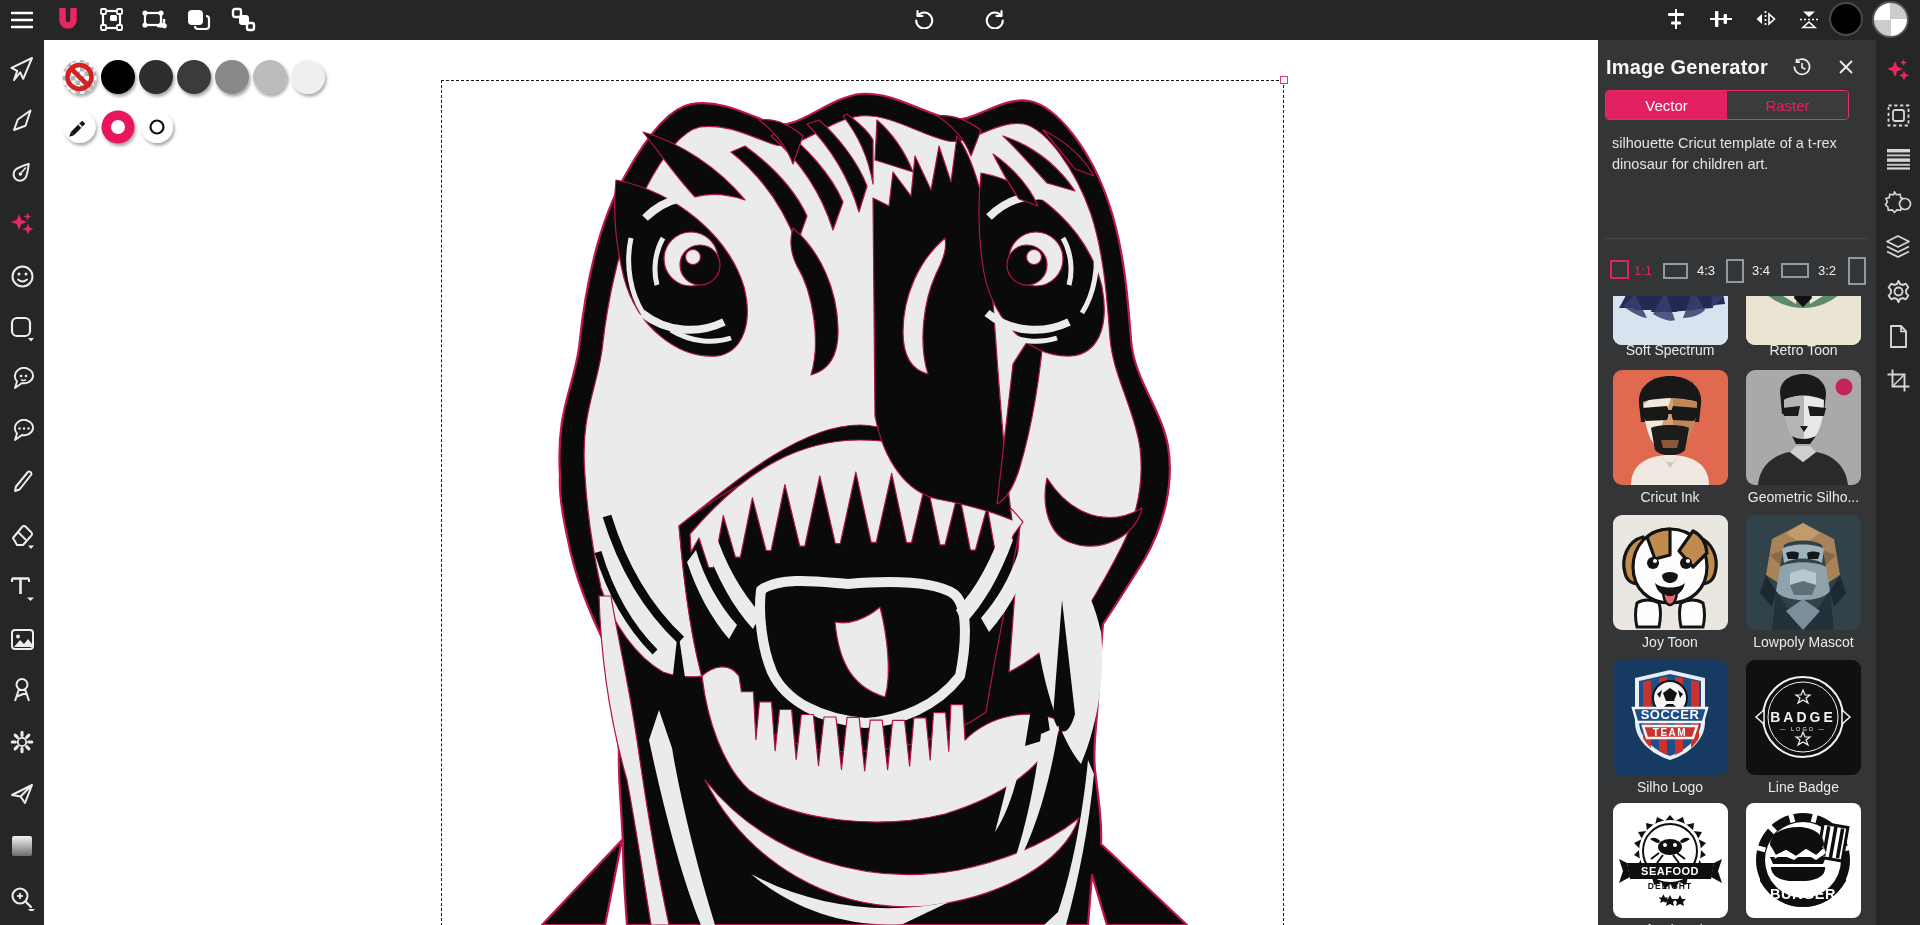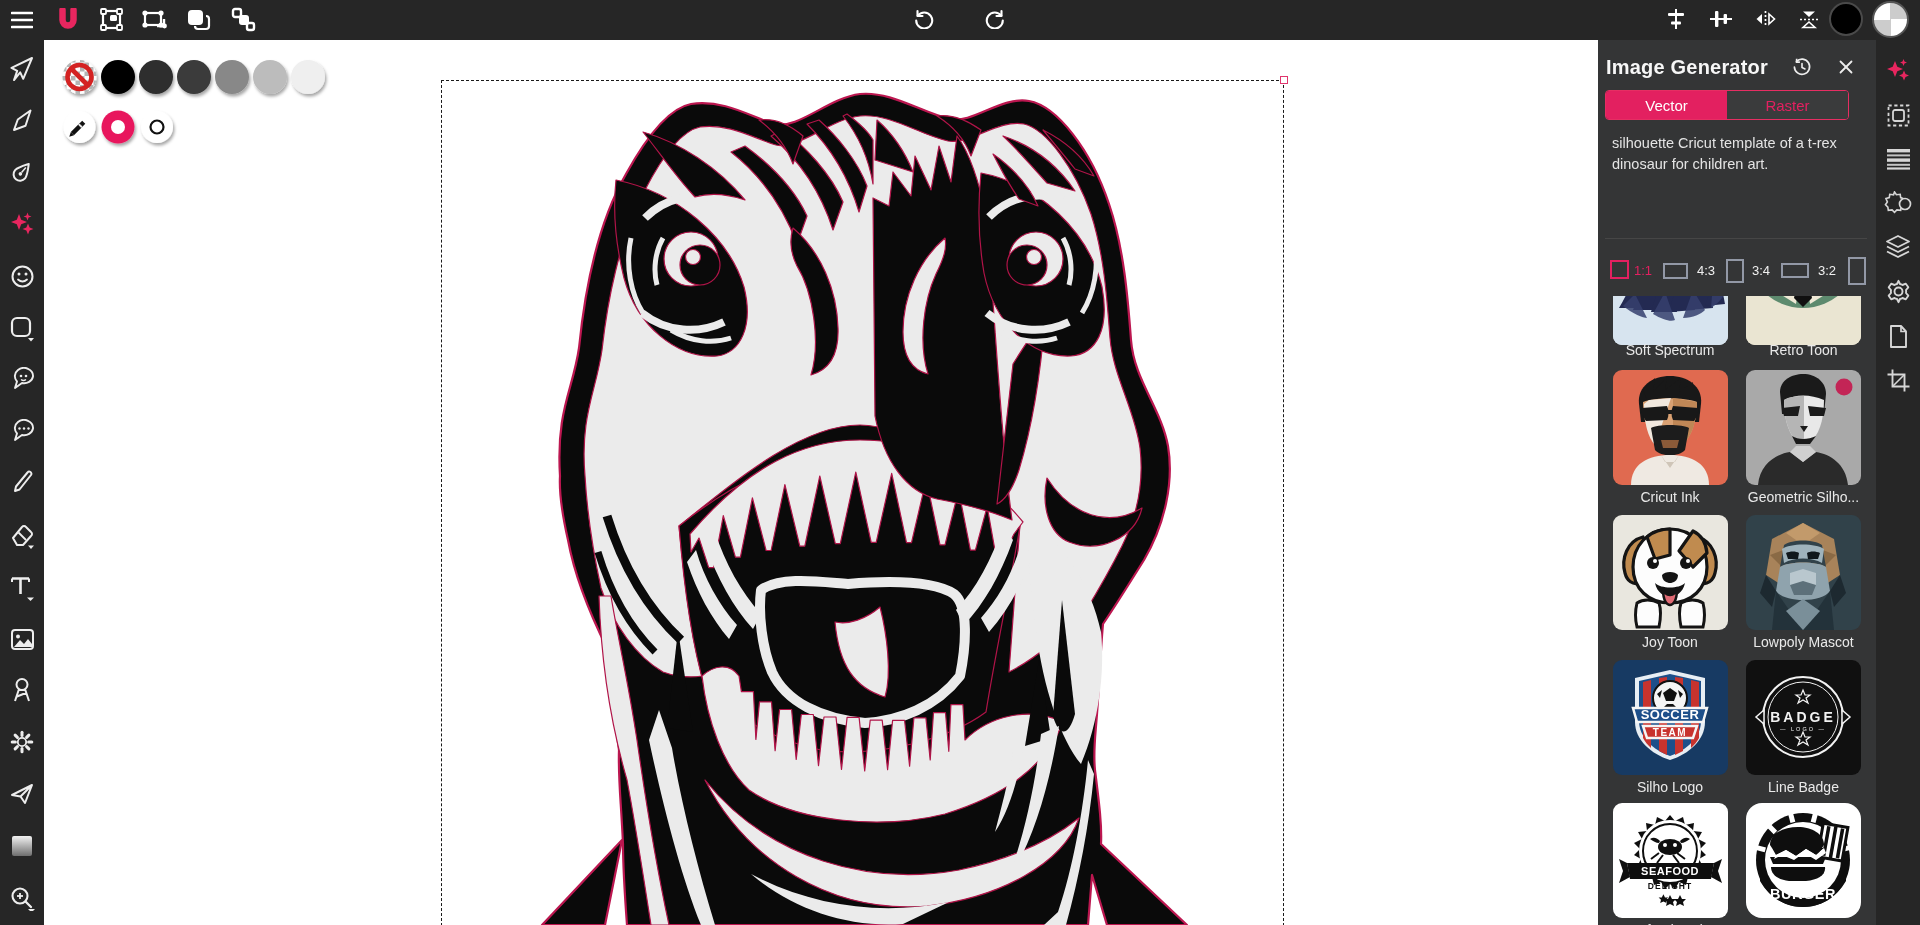--- a/index.html
+++ b/index.html
@@ -713,21 +713,21 @@
   <path d="M101 60 L109 56 L105 68 L109 80 L98 74 Z" fill="#0e0e0e"></path>
   <text x="57" y="72" font-family="Liberation Sans, sans-serif" font-size="11" font-weight="bold" fill="#fff" text-anchor="middle" letter-spacing="0.5">SEAFOOD</text>
   <text x="57" y="86" font-family="Liberation Sans, sans-serif" font-size="8.5" font-weight="bold" fill="#0e0e0e" text-anchor="middle" letter-spacing="1">DELIGHT</text>
   <g fill="#0e0e0e">
     <path d="M49 90 L51 94 L55 94 L52 97 L53 101 L49 99 L45 101 L46 97 L43 94 L47 94 Z" transform="scale(0.8) translate(14,24)"></path>
     <path d="M57 92 L59 96 L63 96 L60 99 L61 103 L57 101 L53 103 L54 99 L51 96 L55 96 Z"></path>
     <path d="M70 92 L72 96 L76 96 L73 99 L74 103 L70 101 L66 103 L67 99 L64 96 L68 96 Z" transform="translate(-3,0)"></path>
   </g>
 </svg>
       </div>
-    <div class="abs" style="left:148px; top:507px; width:115px; height:115px; border-radius:16px; overflow:hidden;" id="th-burger">
+    <div class="abs" style="left:148px; top:507px; width:115px; height:115px; border-radius:8px; overflow:hidden;" id="th-burger">
         <svg width="115" height="115" viewBox="0 0 115 115">
   <rect width="115" height="115" fill="#ffffff"></rect>
   <circle cx="57" cy="57" r="47" fill="#0e0e0e"></circle>
   <circle cx="57" cy="57" r="38" fill="#ffffff"></circle>
   <g stroke="#fff" stroke-width="5">
     <line x1="57" y1="8" x2="57" y2="18" transform="rotate(15 57 57)"></line>
     <line x1="57" y1="8" x2="57" y2="18" transform="rotate(45 57 57)"></line>
     <line x1="57" y1="8" x2="57" y2="18" transform="rotate(75 57 57)"></line>
     <line x1="57" y1="8" x2="57" y2="18" transform="rotate(-15 57 57)"></line>
     <line x1="57" y1="8" x2="57" y2="18" transform="rotate(-45 57 57)"></line>

